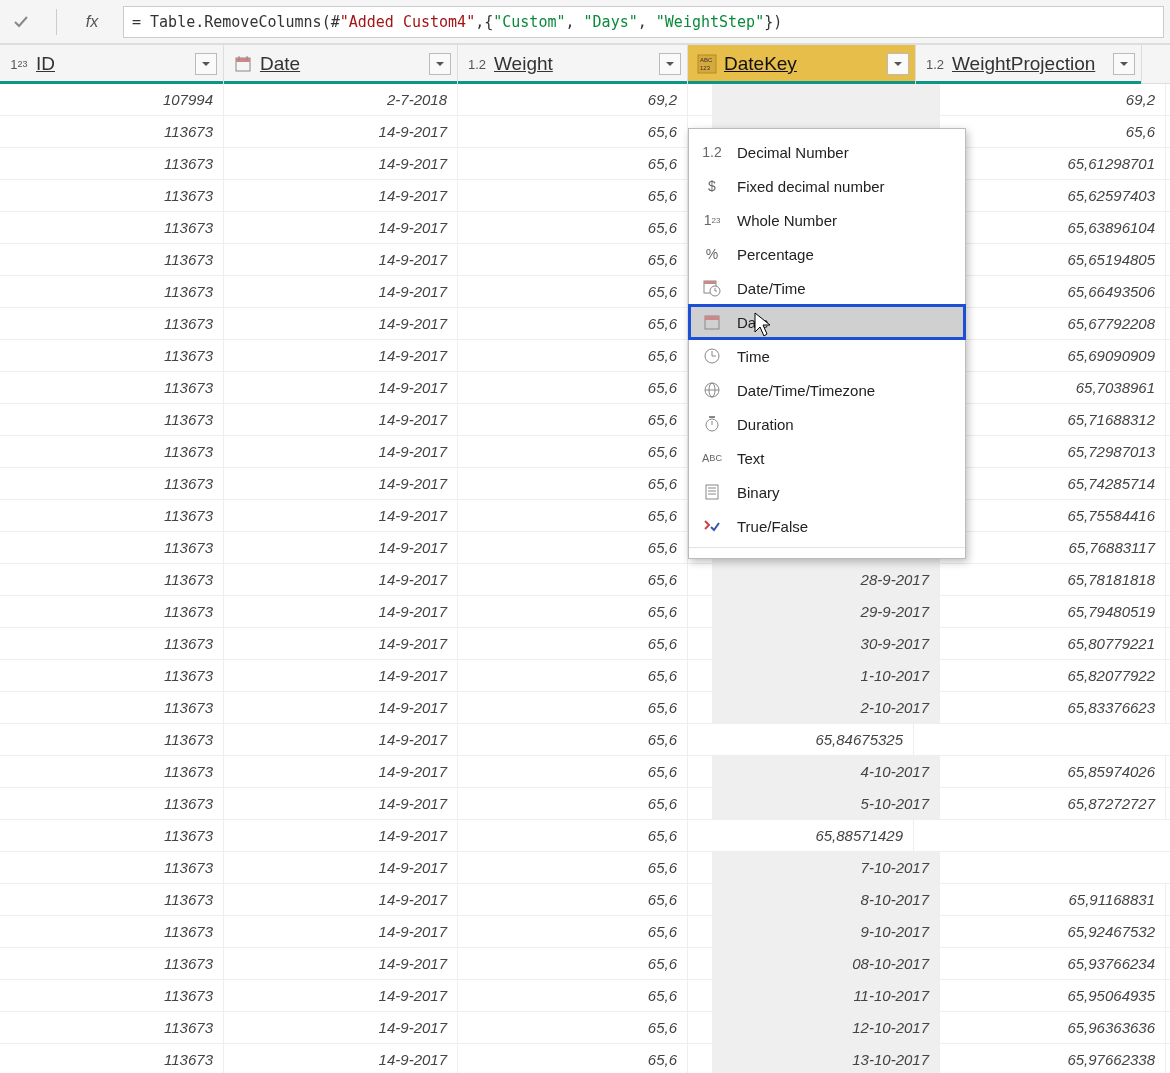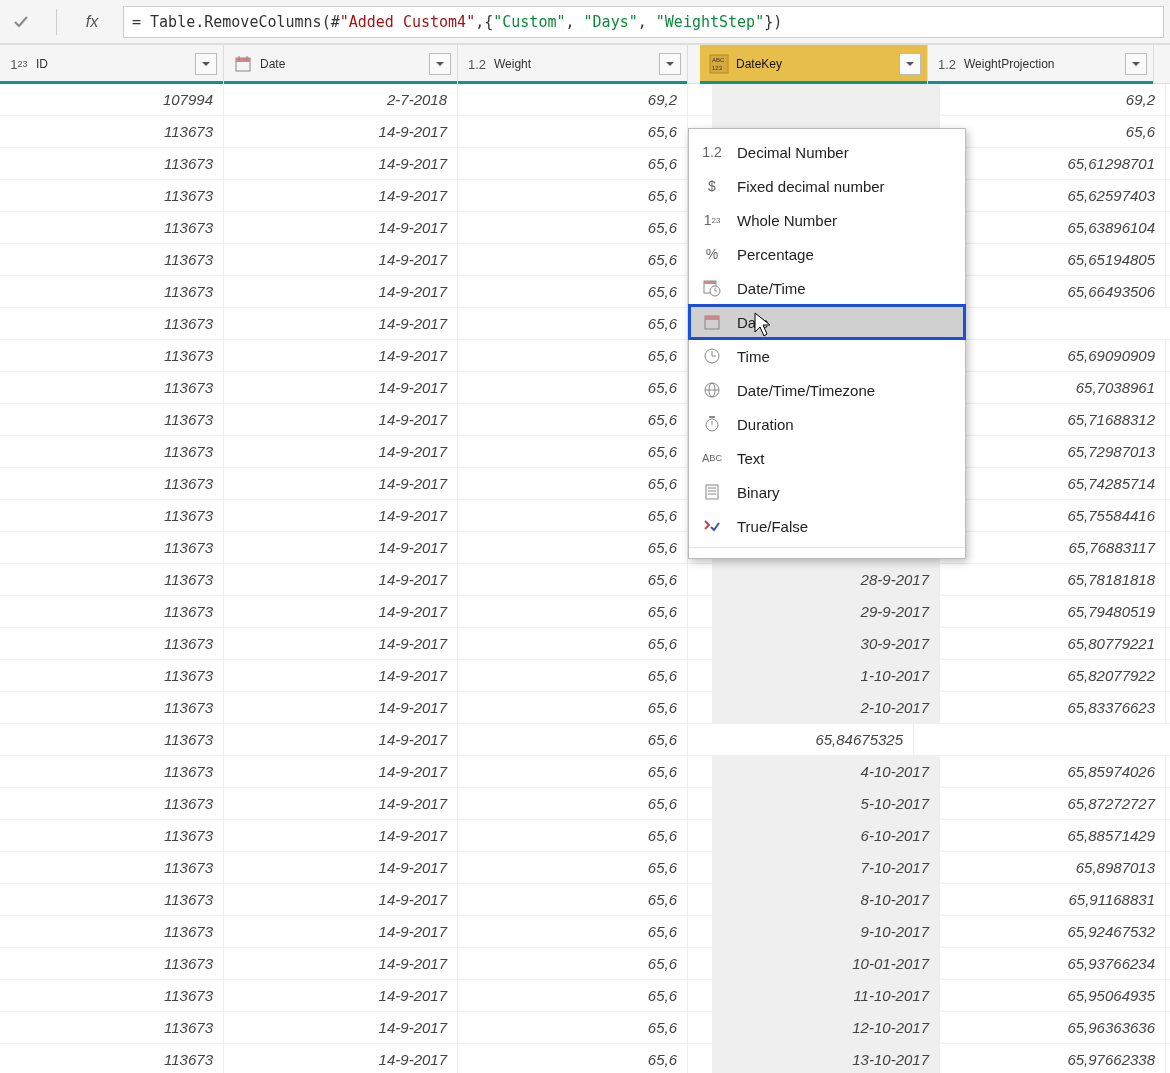--- a/index.html
+++ b/index.html
@@ -10,24 +10,24 @@
 .fb-sep { width: 1px; height: 26px; background: #ccc; margin: 0 4px; }
 .fb-input { flex: 1; height: 32px; border: 1px solid #ccc; padding: 0 8px; font-family: Consolas, monospace; font-size: 15px; background: #fff; display: flex; align-items: center; white-space: pre; }
 .fb-input .func { color: #333; }
 .fb-input .str-red { color: #a31515; }
 .fb-input .str-green { color: #0b8a3a; }
 
 .grid-wrap { position: relative; }
 
 .header-row { display: flex; background: #f5f5f5; border-top: 1px solid #ddd; border-bottom: 1px solid #ddd; height: 40px; }
 .col-head { display: flex; align-items: center; border-right: 1px solid #ddd; padding: 0 6px 0 8px; position: relative; gap: 6px; }
-.col-head.sel { background: #e8be4a; margin-left: 12px; }
+.col-head.sel { background: #e8be4a; }
 .type-icon { width: 22px; height: 22px; display: flex; align-items: center; justify-content: center; font-size: 13px; color: #555; }
 .type-icon svg { display: block; }
-.col-name { flex:1; color: #333; font-size: 12px; }
+.col-name { flex:1; color: #333; font-size: 19px; text-decoration: underline; }
 .col-head.sel .col-name { color: #111; font-weight: 500; }
 .dropdown-btn { width: 22px; height: 22px; border: 1px solid #bbb; background: #fafafa; display: flex; align-items:center; justify-content:center; }
 .dropdown-btn svg { display:block; }
 .accent-line { position: absolute; left: 0; right: 0; bottom: -1px; height: 3px; background: #0f9488; }
 
 .data-row { display: flex; height: 32px; border-bottom: 1px solid #eee; }
 .cell { border-right: 1px solid #eee; display: flex; align-items: center; justify-content: flex-end; padding: 0 10px; font-style: italic; color: #444; font-size: 15px; }
 .cell.sel-col { background: #efefef; margin-left: 24px; }
 
 .col-id { width: 224px; }
@@ -179,20 +179,21 @@
         <div class="cell col-date">14-9-2017</div>
         <div class="cell col-weight">65,6</div>
         <div class="cell col-datekey sel-col"></div>
         <div class="cell col-proj">65,66493506</div>
       </div>
       <div class="data-row">
         <div class="cell col-id">113673</div>
         <div class="cell col-date">14-9-2017</div>
         <div class="cell col-weight">65,6</div>
         <div class="cell col-datekey sel-col"></div>
+        <div class="cell col-proj">65,67792208</div>
       </div>
       <div class="data-row">
         <div class="cell col-id">113673</div>
         <div class="cell col-date">14-9-2017</div>
         <div class="cell col-weight">65,6</div>
         <div class="cell col-datekey sel-col"></div>
         <div class="cell col-proj">65,69090909</div>
       </div>
       <div class="data-row">
         <div class="cell col-id">113673</div>
@@ -288,49 +289,47 @@
         <div class="cell col-id">113673</div>
         <div class="cell col-date">14-9-2017</div>
         <div class="cell col-weight">65,6</div>
         <div class="cell col-datekey sel-col">5-10-2017</div>
         <div class="cell col-proj">65,87272727</div>
       </div>
       <div class="data-row">
         <div class="cell col-id">113673</div>
         <div class="cell col-date">14-9-2017</div>
         <div class="cell col-weight">65,6</div>
-        <div class="cell col-datekey sel-col">6-10-2017</div>
         <div class="cell col-proj">65,88571429</div>
       </div>
       <div class="data-row">
         <div class="cell col-id">113673</div>
         <div class="cell col-date">14-9-2017</div>
         <div class="cell col-weight">65,6</div>
         <div class="cell col-datekey sel-col">7-10-2017</div>
-        <div class="cell col-proj">65,8987013</div>
       </div>
       <div class="data-row">
         <div class="cell col-id">113673</div>
         <div class="cell col-date">14-9-2017</div>
         <div class="cell col-weight">65,6</div>
         <div class="cell col-datekey sel-col">8-10-2017</div>
         <div class="cell col-proj">65,91168831</div>
       </div>
       <div class="data-row">
         <div class="cell col-id">113673</div>
         <div class="cell col-date">14-9-2017</div>
         <div class="cell col-weight">65,6</div>
         <div class="cell col-datekey sel-col">9-10-2017</div>
         <div class="cell col-proj">65,92467532</div>
       </div>
       <div class="data-row">
         <div class="cell col-id">113673</div>
         <div class="cell col-date">14-9-2017</div>
         <div class="cell col-weight">65,6</div>
-        <div class="cell col-datekey sel-col">10-01-2017</div>
+        <div class="cell col-datekey sel-col">08-10-2017</div>
         <div class="cell col-proj">65,93766234</div>
       </div>
       <div class="data-row">
         <div class="cell col-id">113673</div>
         <div class="cell col-date">14-9-2017</div>
         <div class="cell col-weight">65,6</div>
         <div class="cell col-datekey sel-col">11-10-2017</div>
         <div class="cell col-proj">65,95064935</div>
       </div>
       <div class="data-row">

